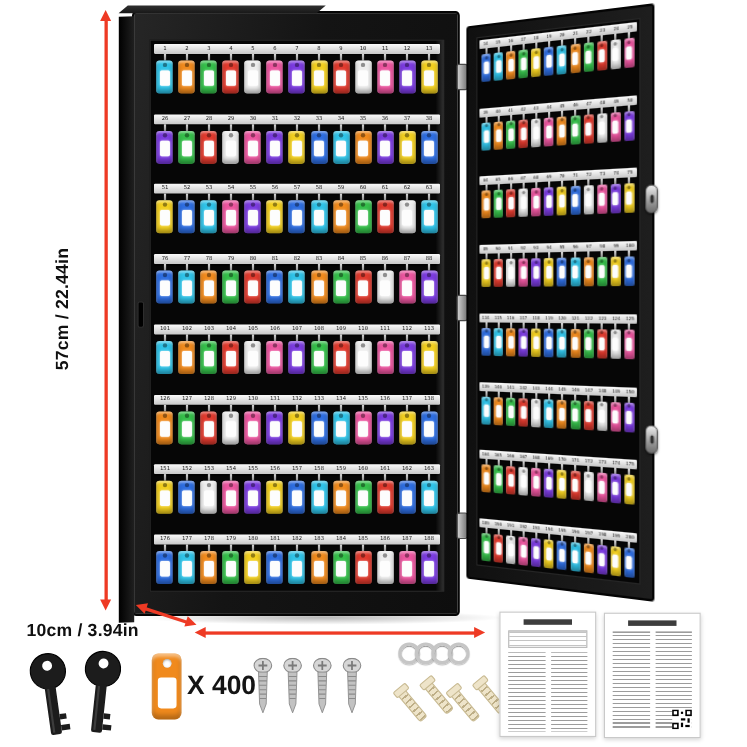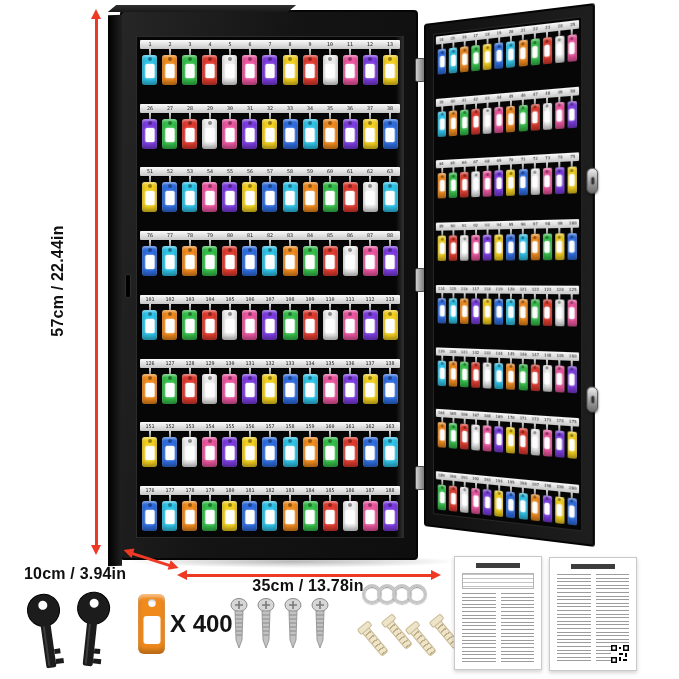--- a/index.html
+++ b/index.html
@@ -1641,21 +1641,20 @@
               </div>
             </div>
           </div>
         </div>
       </div>
     <div class="cam-lock lock-1"></div>
     <div class="cam-lock lock-2"></div>
   </div>
 
   <div class="dim-line dim-h dim-h-line"></div>
-  <div class="dim-label dim-label-h">35cm / 13.78in</div>
 
   <div class="dim-line dim-h dim-d-line"></div>
   <div class="dim-label dim-label-d">10cm / 3.94in</div>
 
   <div class="keys">
     <svg class="key key-1" width="46" height="86" viewBox="0 0 46 86">
       <circle cx="23" cy="18" r="16" fill="#1c1c1c" stroke="#000"></circle>
       <circle cx="23" cy="13" r="4.5" fill="#fff"></circle>
       <rect x="18" y="32" width="10" height="44" rx="2" fill="#1c1c1c"></rect>
       <rect x="28" y="58" width="6" height="5" fill="#1c1c1c"></rect>

